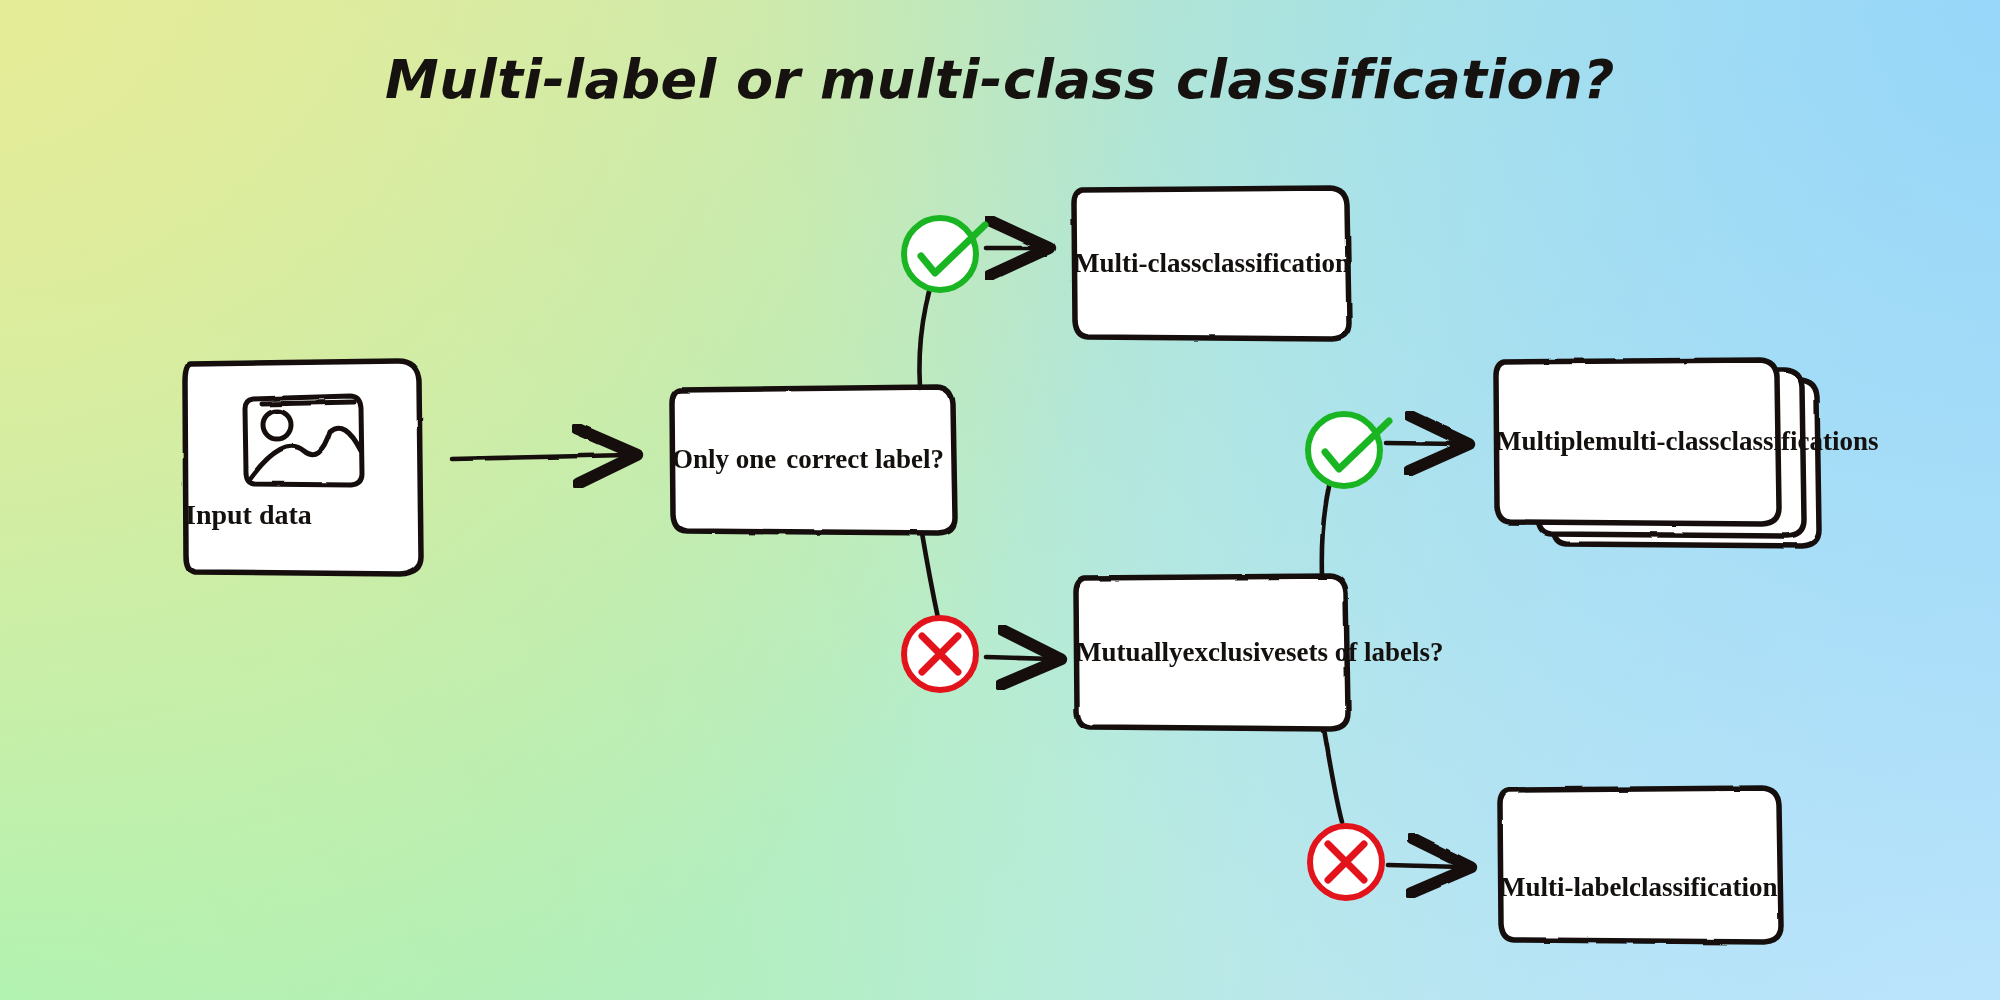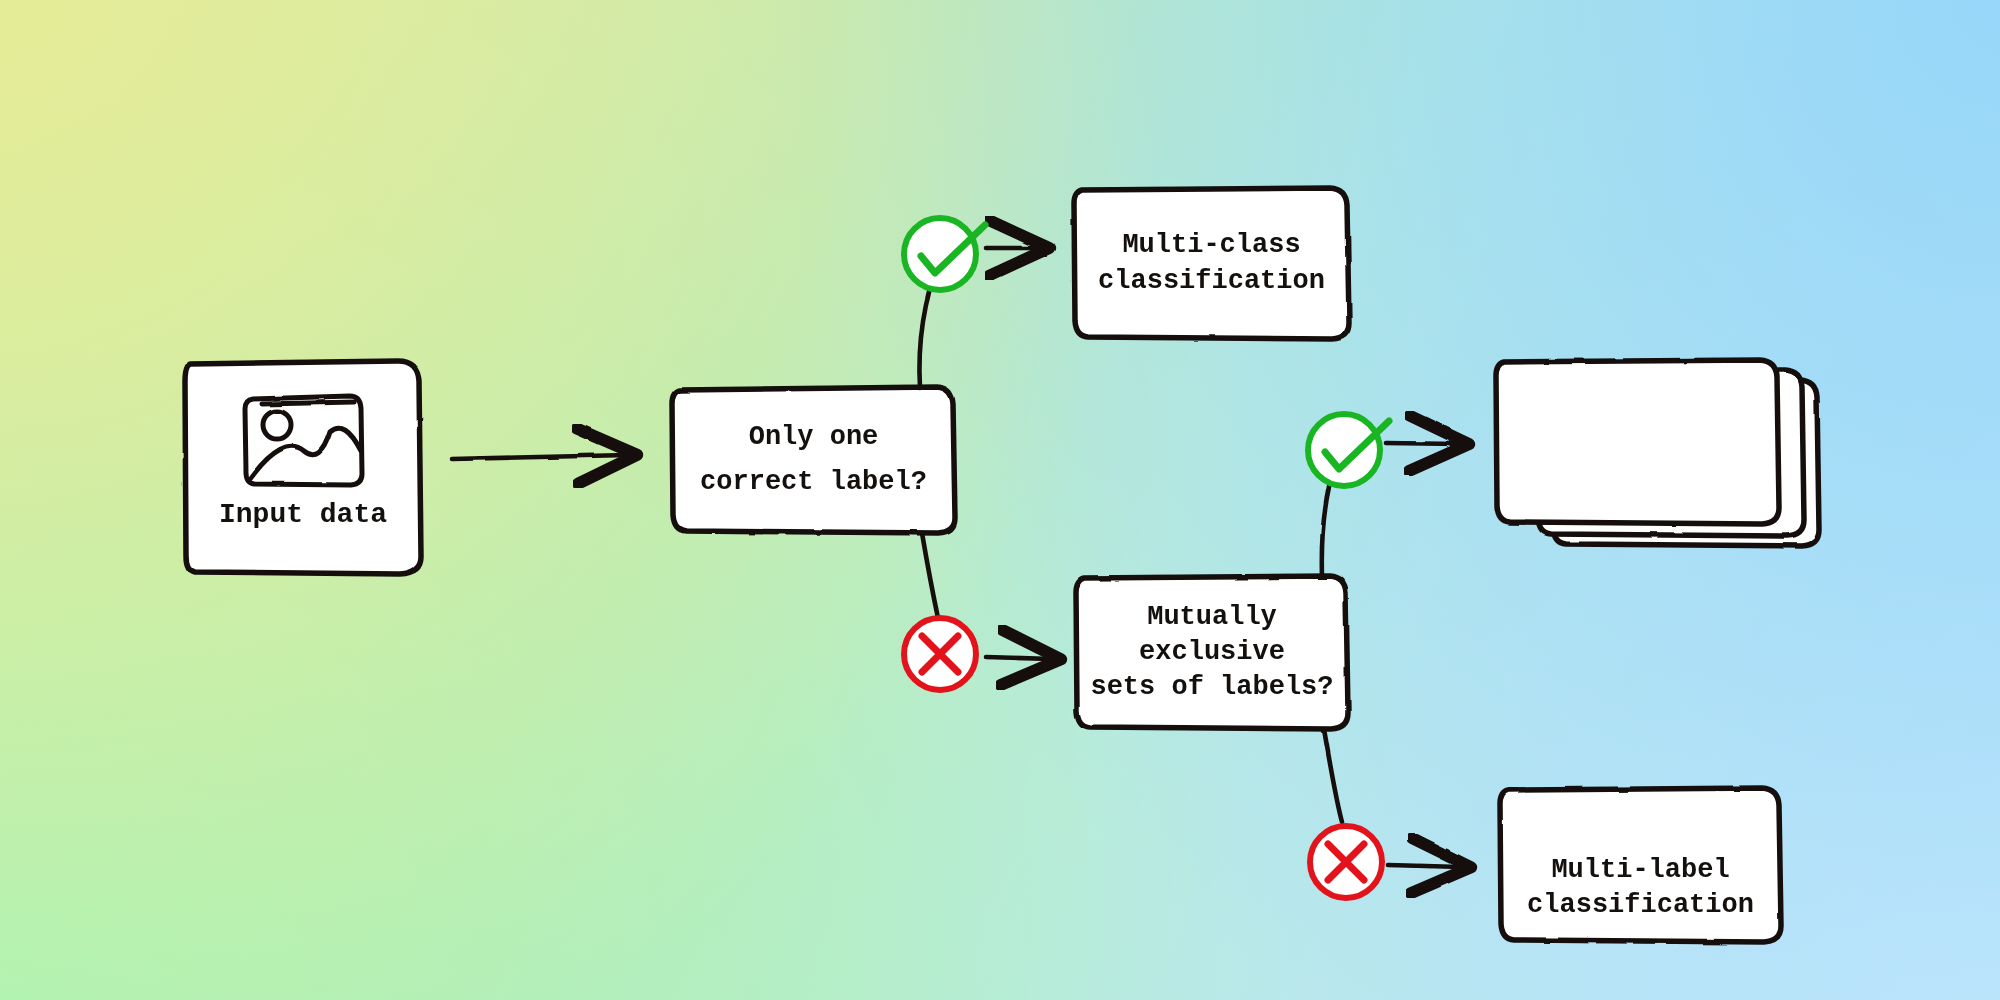--- a/index.html
+++ b/index.html
@@ -20,23 +20,23 @@
 
   .title{
     position:absolute;left:0;right:0;top:48px;text-align:center;
     font-family:"DejaVu Sans", sans-serif;
     font-size:54px;font-weight:700;color:#16120f;
     letter-spacing:.5px;font-style:italic;
   }
 
   .node{
     position:absolute;
-    display:flex;flex-direction:column;align-items:center;justify-content:center;
+    display:flex;align-items:center;justify-content:flex-start;
     text-align:center;
-    font-family:Liberation Mono, monospace;
+    font-family:Liberation Serif, serif;
     font-size:27px;line-height:1.30;color:#14100e;font-weight:600;
     box-sizing:border-box;
   }
   .node .line{display:block;white-space:nowrap;}
   .lbl-input{font-size:28px;}
 </style>
 </head>
 <body>
 
 <div id="canvas">
@@ -122,20 +122,21 @@
       <circle cx="1344" cy="450" r="36" fill="#ffffff" stroke="#19b522" stroke-width="6"></circle>
       <path d="M1325,452 L1339,469 L1389,421" fill="none" stroke="#19b522" stroke-width="7" stroke-linecap="round" stroke-linejoin="round"></path>
     </g>
 
     <g>
       <circle cx="1346" cy="862" r="36" fill="#ffffff" stroke="#e3131b" stroke-width="6"></circle>
       <path d="M1328,844 L1364,880 M1364,844 L1328,880" fill="none" stroke="#e3131b" stroke-width="7" stroke-linecap="round"></path>
     </g>
   </svg>
 
+  <div class="title">Multi-label or multi-class classification?</div>
 
   <div class="node" style="left:185px;top:460px;width:236px;height:110px;">
     <span class="line lbl-input">Input data</span>
   </div>
 
   <div class="node" style="left:672px;top:387px;width:283px;height:146px;gap:10px;">
     <span class="line">Only one</span>
     <span class="line">correct label?</span>
   </div>
 
@@ -143,19 +144,24 @@
     <span class="line">Multi-class</span>
     <span class="line">classification</span>
   </div>
 
   <div class="node" style="left:1076px;top:576px;width:272px;height:153px;">
     <span class="line">Mutually</span>
     <span class="line">exclusive</span>
     <span class="line">sets of labels?</span>
   </div>
 
+  <div class="node" style="left:1496px;top:360px;width:283px;height:164px;">
+    <span class="line">Multiple</span>
+    <span class="line">multi-class</span>
+    <span class="line">classifications</span>
+  </div>
 
   <div class="node" style="left:1500px;top:811px;width:281px;height:154px;">
     <span class="line">Multi-label</span>
     <span class="line">classification</span>
   </div>
 
 </div>
 
 </body></html>

